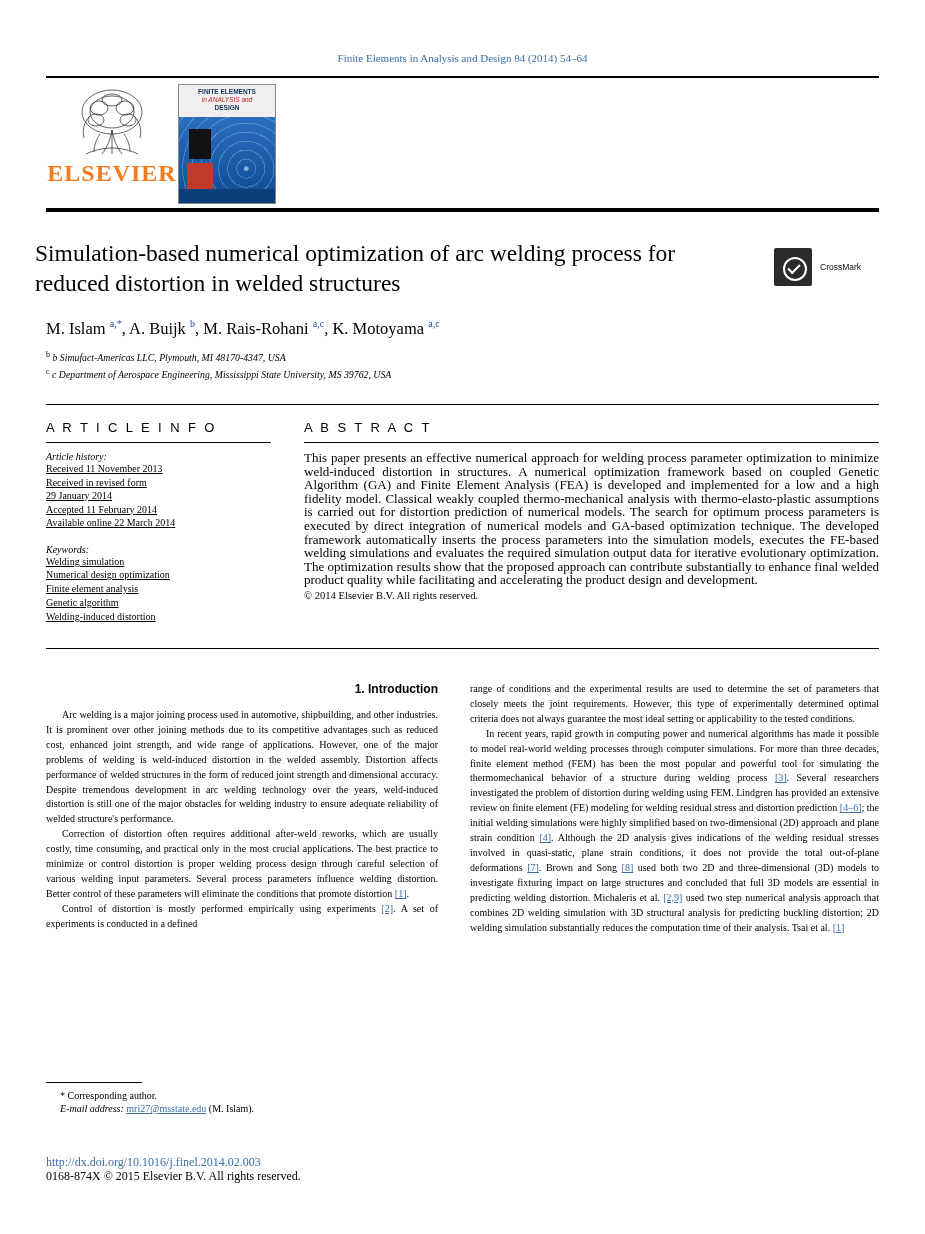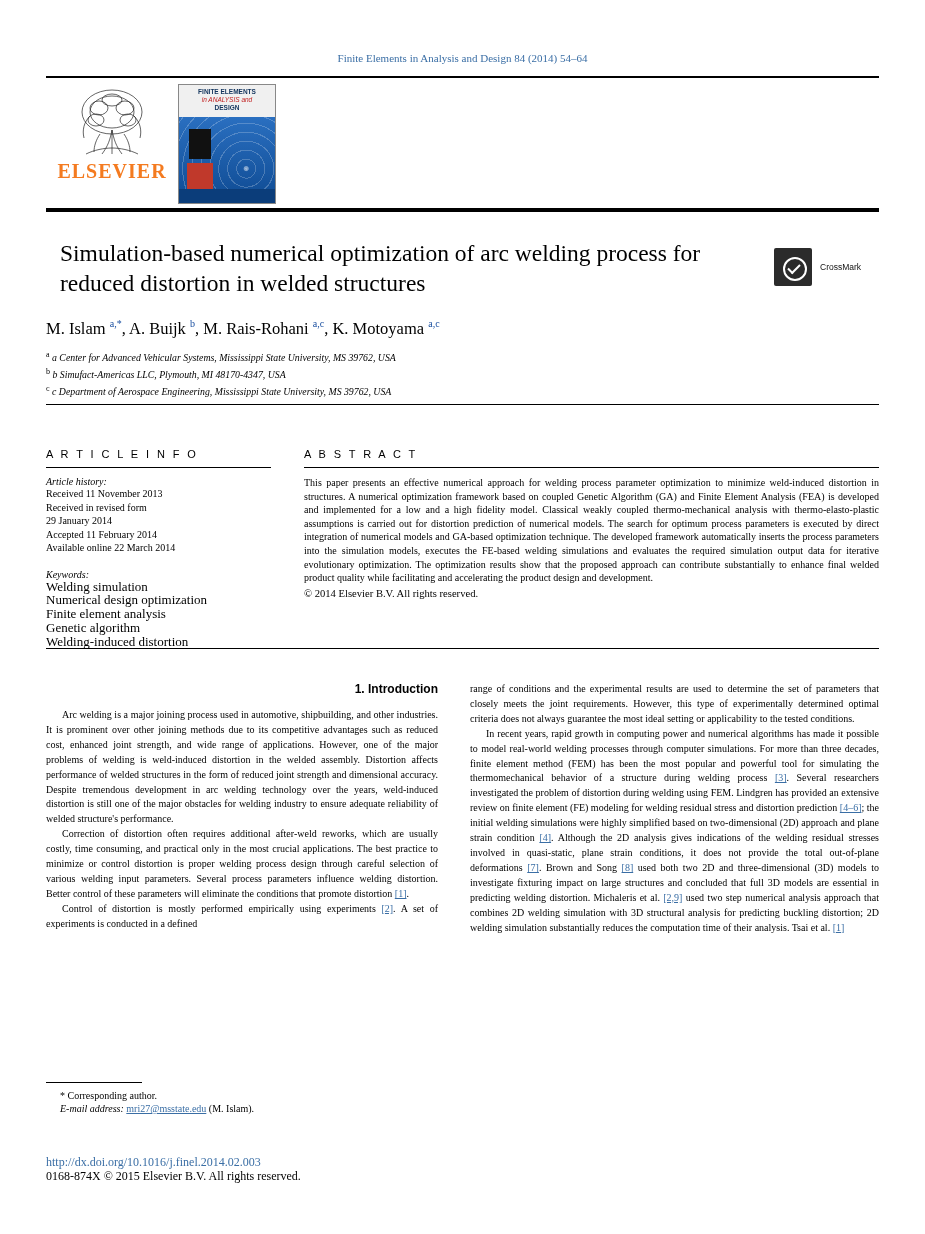--- a/index.html
+++ b/index.html
@@ -54,21 +54,21 @@
     text-align: center;
   }
   .elsevier-tree {
     margin: 4px auto 0;
     width: 92px;
     height: 72px;
     position: relative;
   }
   .elsevier-word {
     font-family: "Liberation Serif", serif;
-    font-size: 20px;
+    font-size: 24px;
     letter-spacing: 1px;
     color: #F47B20;
     font-weight: bold;
     margin-top: 2px;
   }
   .banner-center {
     flex: 1 1 auto;
     background: #ececec;
     margin: 2px 6px 2px 2px;
     text-align: center;
@@ -137,21 +137,21 @@
   .cover-bottom {
     position: absolute;
     bottom: 0; left: 0; right: 0;
     height: 14px;
     background: #0b3d7a;
   }
   
   .title-block {
     position: absolute;
     top: 238px;
-    left: 60px;
+    left: 35px;
     width: 700px;
   }
   .paper-title {
     font-size: 23.5px;
     line-height: 30px;
     font-family: "Liberation Serif", serif;
     margin: 0;
     font-weight: normal;
   }
   .crossmark {
@@ -223,43 +223,42 @@
   }
   
   .info-col {
     position: absolute;
     top: 420px;
     left: 46px;
     width: 225px;
     font-family: "Liberation Serif", serif;
   }
   .sec-head {
-    font-size: 11px;
+    font-size: 13px;
     letter-spacing: 2.4px;
     font-family: "Liberation Sans", sans-serif;
     font-weight: normal;
-    margin-top: 28px;
   }
   .info-rule {
     border-top: 1px solid #000;
     margin-top: 7px;
     margin-bottom: 8px;
   }
   .hist-title { font-size: 10px; font-style: italic; }
-  .hist-line { font-size: 10px; line-height: 13.5px; }
+  .hist-line { font-size: 10px; line-height: 13.5px; text-decoration: underline; }
   .kw-title { font-size: 10px; font-style: italic; margin-top: 14px; }
-  .kw-line { font-size: 13px; line-height: 13.8px; }
+  .kw-line { font-size: 10px; line-height: 13.8px; text-decoration: underline; }
   .abs-col {
     position: absolute;
     top: 420px;
     left: 304px;
     width: 575px;
   }
   .abs-text {
-    font-size: 10px;
+    font-size: 13px;
     line-height: 13.6px;
     text-align: justify;
     margin-top: 8px;
   }
   .abs-copy {
     font-size: 10.6px;
     text-align: left;
     margin-top: 3px;
   }
   
@@ -374,21 +373,20 @@
   <div class="crossmark">
     <span class="crossmark-box"></span>
     <span class="crossmark-label">CrossMark</span>
   </div>
 
   <div class="authors">
     M. Islam <sup>a,*</sup>, A. Buijk <sup>b</sup>, M. Rais-Rohani <sup>a,c</sup>, K. Motoyama <sup>a,c</sup>
   </div>
 
   <div class="affiliations">
-    <div><sup>a</sup> <span>a Center for Advanced Vehicular Systems, Mississippi State University, MS 39762, USA</span></div>
     <div><sup>b</sup> <span>b Simufact-Americas LLC, Plymouth, MI 48170-4347, USA</span></div>
     <div><sup>c</sup> <span>c Department of Aerospace Engineering, Mississippi State University, MS 39762, USA</span></div>
   </div>
 
   <div class="rule-thin" style="top:404px;"></div>
 
   <div class="info-col">
     <div class="sec-head">A R T I C L E  I N F O</div>
     <div class="info-rule"></div>
     <div class="hist-title">Article history:</div>

